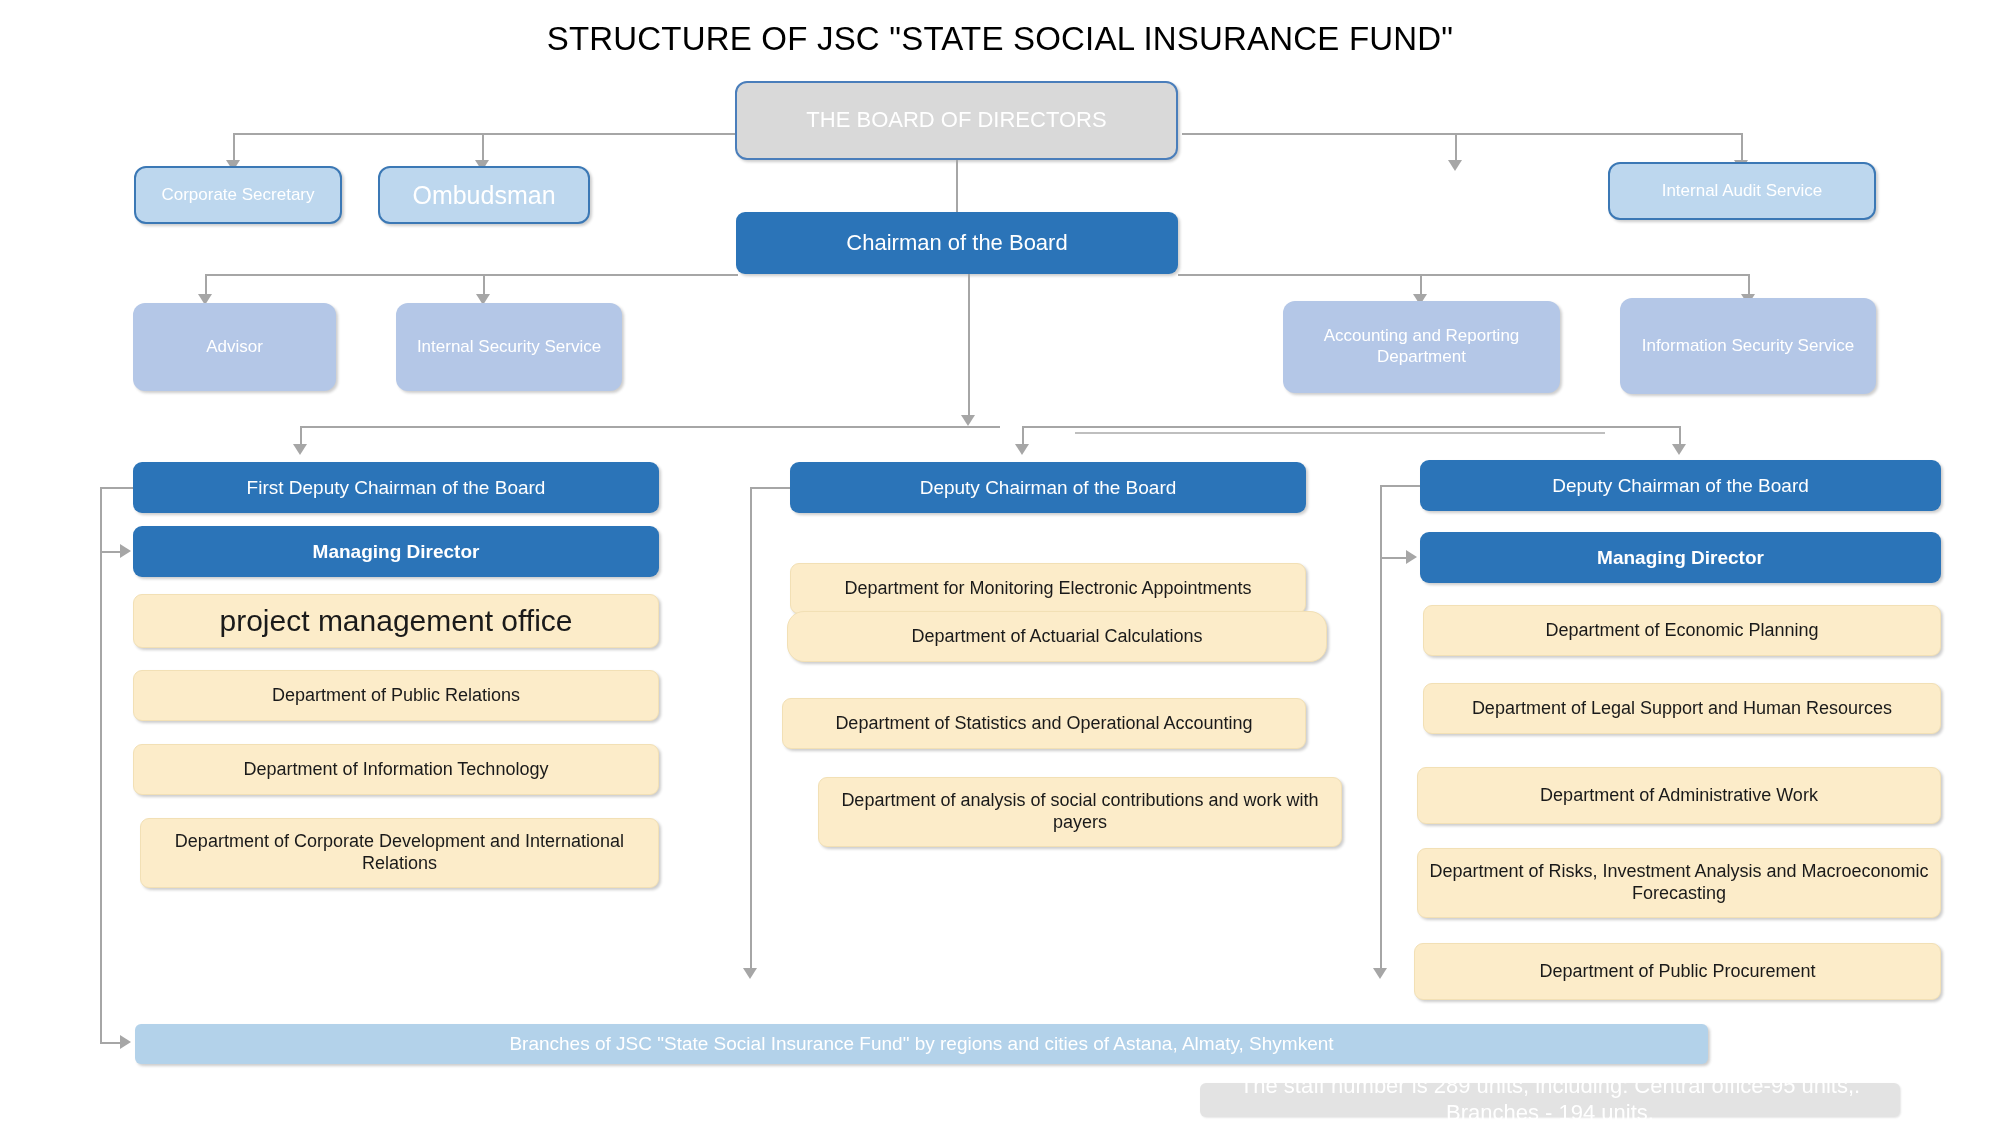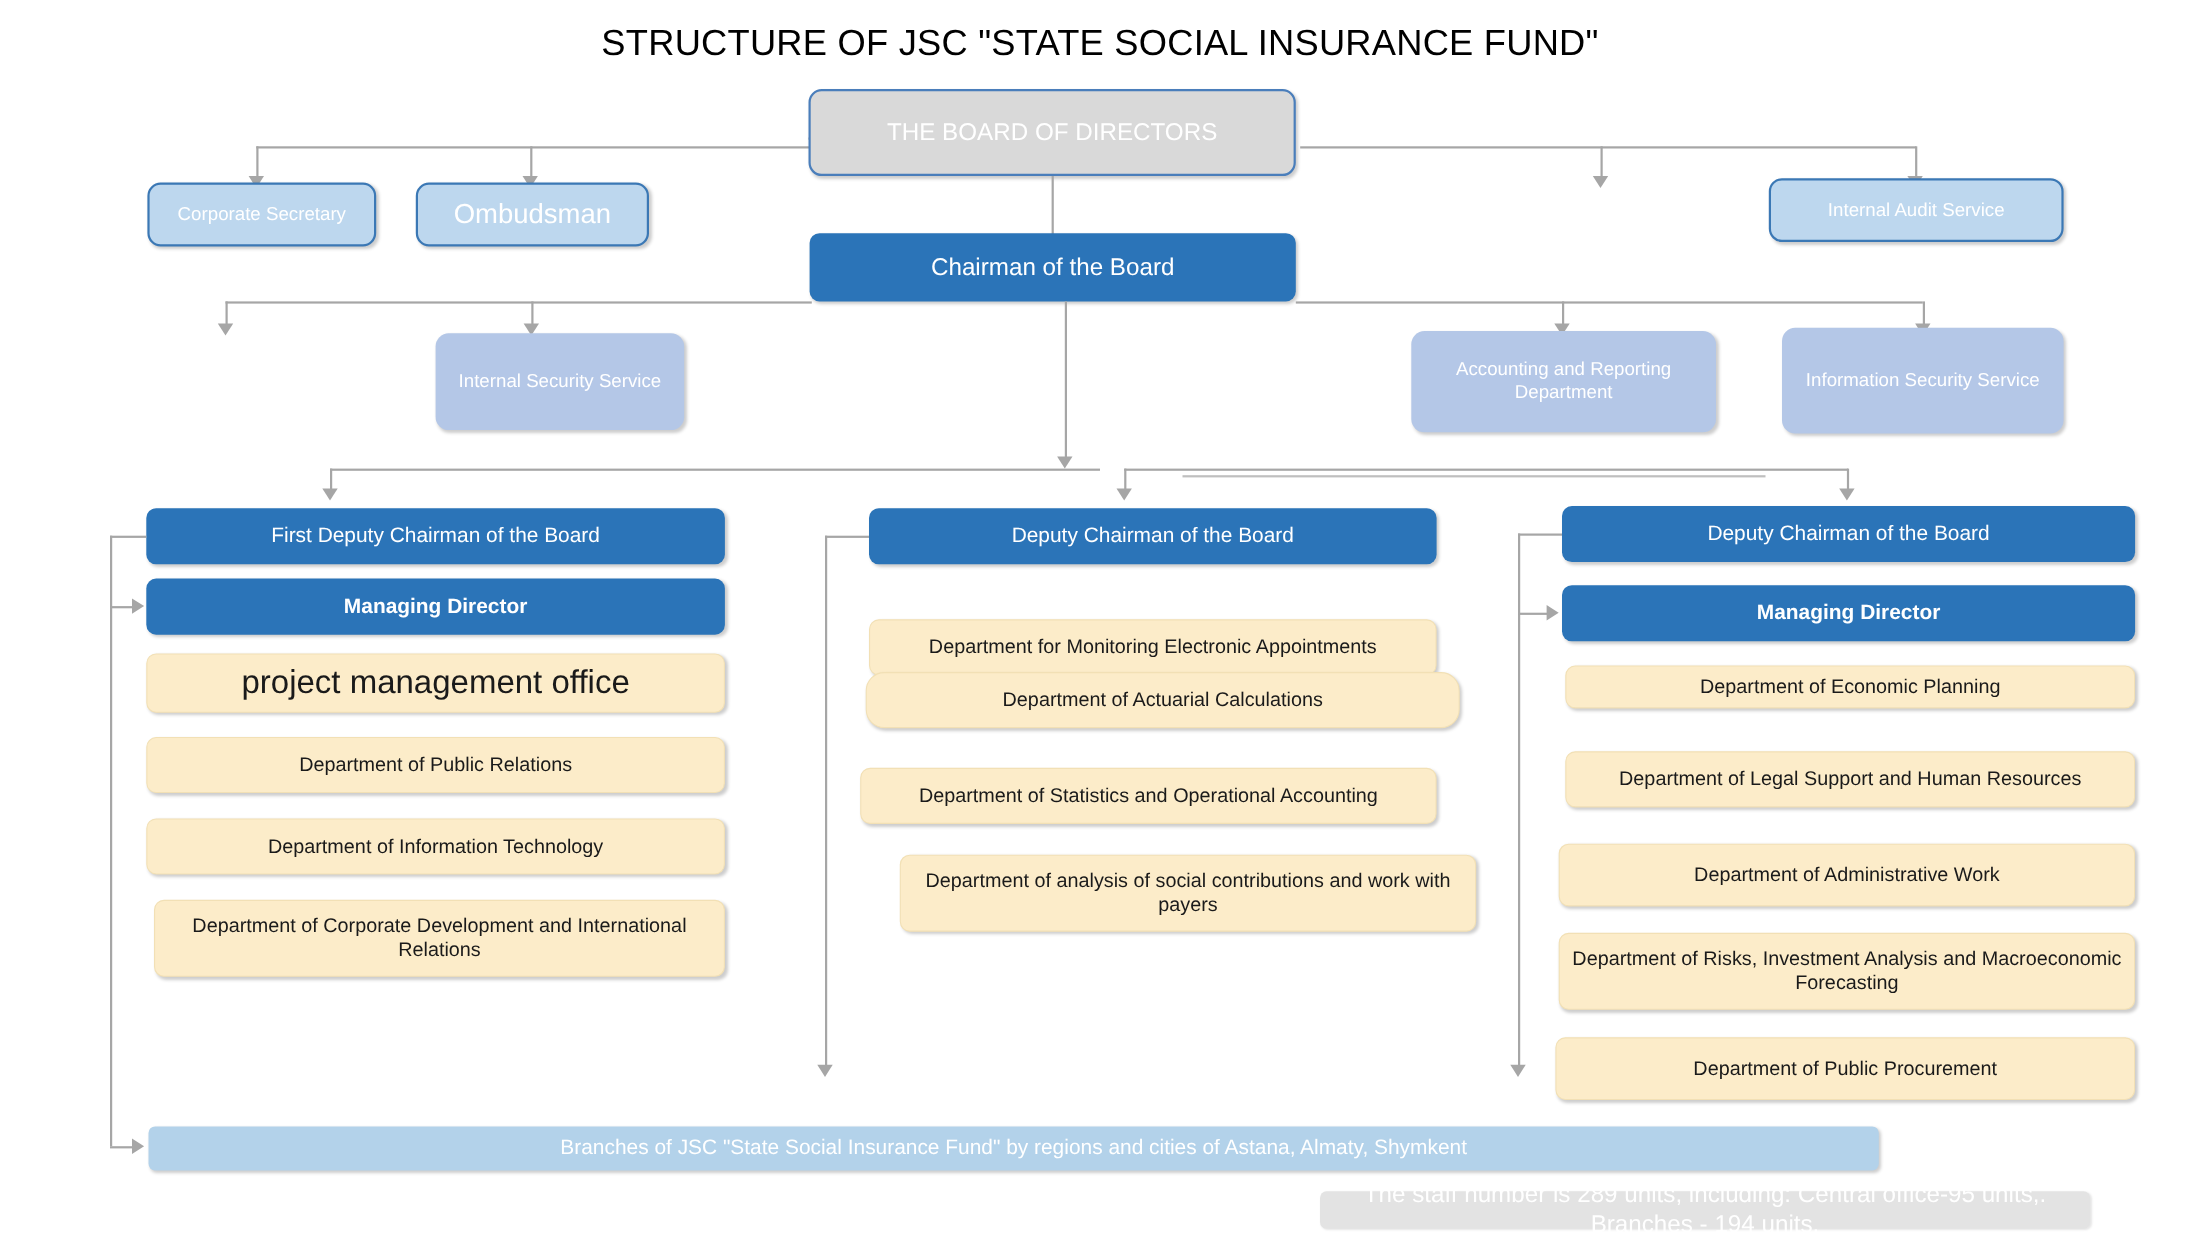--- a/index.html
+++ b/index.html
@@ -159,20 +159,23 @@
   <div class="arrow-d" style="left:198px; top:294px;"></div>
   <div class="ln v" style="left:483px; top:274px; height:24px;"></div>
   <div class="arrow-d" style="left:476px; top:294px;"></div>
 
   <div class="ln h" style="left:1178px; top:274px; width:570px;"></div>
   <div class="ln v" style="left:1420px; top:274px; height:24px;"></div>
   <div class="arrow-d" style="left:1413px; top:294px;"></div>
   <div class="ln v" style="left:1748px; top:274px; height:24px;"></div>
   <div class="arrow-d" style="left:1741px; top:294px;"></div>
 
+  <div class="node n-peri" style="left:133px; top:303px; width:203px; height:88px;">
+    <span>Advisor</span>
+  </div>
   <div class="node n-peri" style="left:396px; top:303px; width:226px; height:88px;">
     <span>Internal Security Service</span>
   </div>
   <div class="node n-peri" style="left:1283px; top:301px; width:277px; height:92px;">
     <span>Accounting and Reporting Department</span>
   </div>
   <div class="node n-peri" style="left:1620px; top:298px; width:256px; height:96px;">
     <span>Information Security Service</span>
   </div>
 
@@ -226,21 +229,21 @@
   <div class="node n-cream" style="left:782px; top:777px; width:524px; height:70px;margin-left:36px;">
     <span>Department of analysis of social contributions and work with payers</span>
   </div>
 
   <div class="node n-blue" style="left:1420px; top:460px; width:521px; height:51px;">
     <span>Deputy Chairman of the Board</span>
   </div>
   <div class="node n-blue bold" style="left:1420px; top:532px; width:521px; height:51px;">
     <span>Managing Director</span>
   </div>
-  <div class="node n-cream" style="left:1423px; top:605px; width:518px; height:39px;">
+  <div class="node n-cream" style="left:1423px; top:605px; width:518px; height:51px;">
     <span>Department of Economic Planning</span>
   </div>
   <div class="node n-cream" style="left:1423px; top:683px; width:518px; height:51px;">
     <span>Department of Legal Support and Human Resources</span>
   </div>
   <div class="node n-cream" style="left:1417px; top:767px; width:524px; height:57px;">
     <span>Department of Administrative Work</span>
   </div>
   <div class="node n-cream" style="left:1417px; top:848px; width:524px; height:70px;">
     <span>Department of Risks, Investment Analysis and Macroeconomic Forecasting</span>

